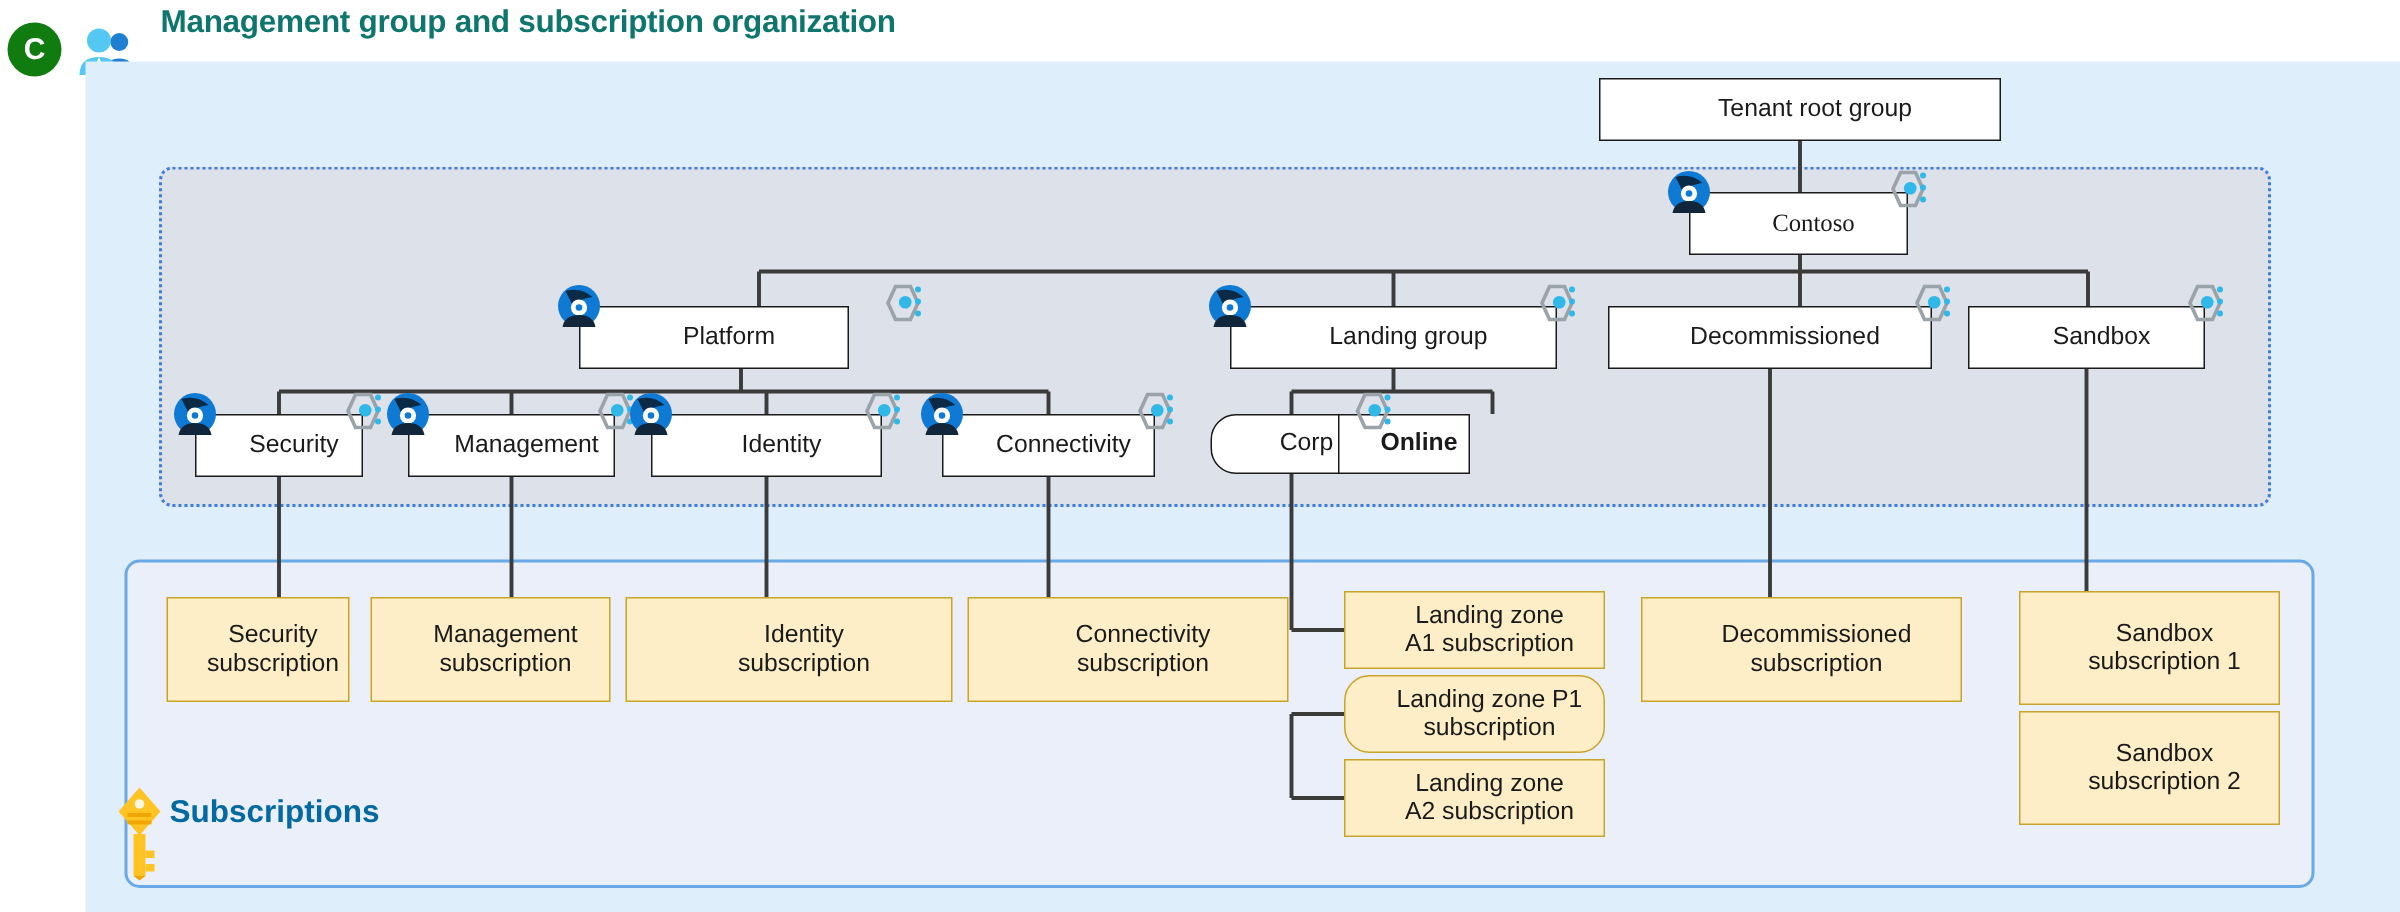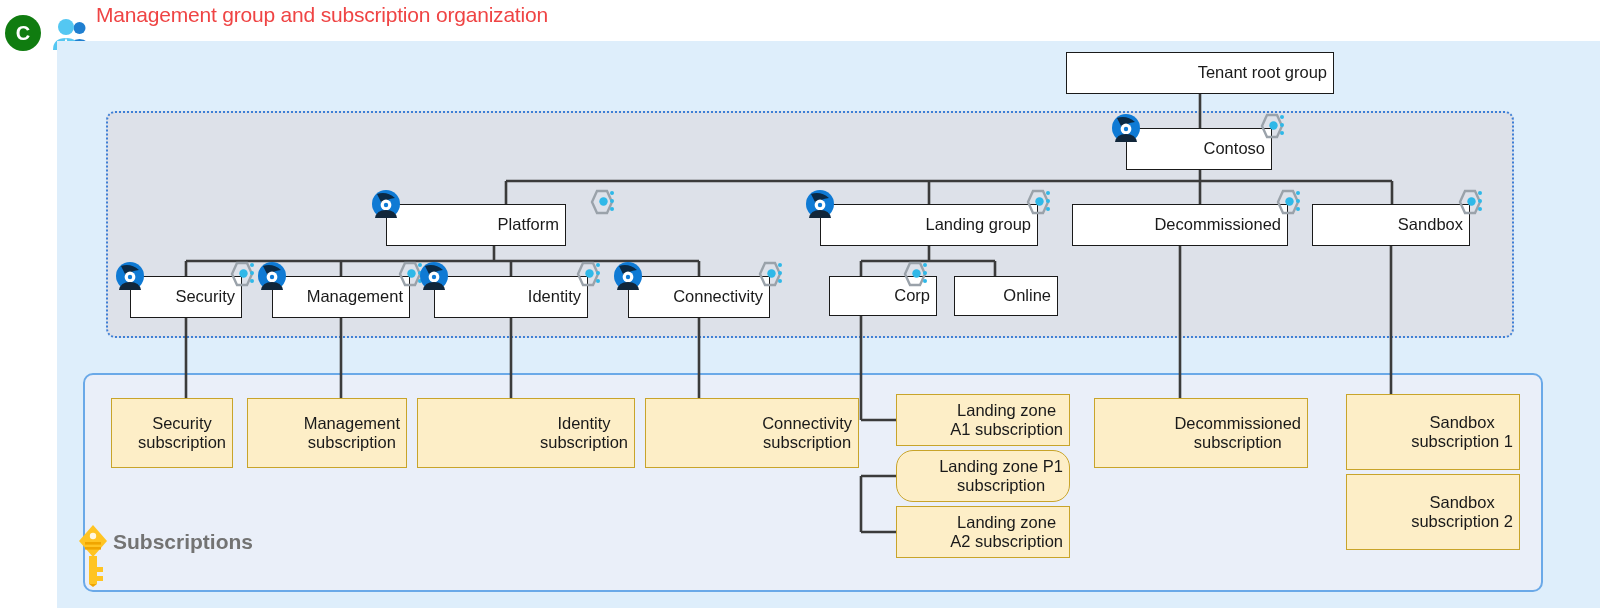--- a/index.html
+++ b/index.html
@@ -16,25 +16,25 @@
   }
   #stage {
     position: absolute;
     left: 0; top: 0;
     width: 1600px;
     height: 608px;
   }
   
   .doc-title {
     position: absolute;
-    left: 96px;
+    left: 107px;
     top: 3px;
     font-size: 21px;
-    font-weight: normal;
-    color: #ef4444;
+    font-weight: bold;
+    color: #0f766e;
     letter-spacing: -0.2px;
     white-space: nowrap;
   }
   .brand-c {
     position: absolute;
     left: 5px; top: 15px;
     width: 36px; height: 36px;
     border-radius: 50%;
     background: #107c10;
     color: #ffffff;
@@ -91,21 +91,21 @@
     border: 2px solid #6aa9e8;
     border-radius: 10px;
     box-sizing: border-box;
   }
   .sub-label {
     position: absolute;
     left: 113px;
     top: 530px;
     font-size: 21px;
     font-weight: bold;
-    color: #737373;
+    color: #0369a1;
     white-space: nowrap;
   }
   .key-icon {
     position: absolute;
     left: 76px;
     top: 523px;
     width: 34px;
     height: 64px;
   }
   
@@ -114,21 +114,21 @@
     left: 0; top: 0;
     width: 1600px; height: 608px;
     pointer-events: none;
   }
   
   .node {
     position: absolute;
     box-sizing: border-box;
     display: flex;
     align-items: center;
-    justify-content: flex-end;
+    justify-content: center;
     text-align: center;
     font-size: 16.5px;
     color: #1a1a1a;
     line-height: 1.18;
     background: #ffffff;
     border: 1.6px solid #1a1a1a;
     z-index: 5;
     padding-left: 20px;
   }
   .node.sub {
@@ -176,21 +176,21 @@
       <path d="M699,318 L699,398" stroke="#3b3b3b" stroke-width="2.6" fill="none"></path>
       <path d="M1180,246 L1180,398" stroke="#3b3b3b" stroke-width="2.6" fill="none"></path>
       <path d="M1391,246 L1391,432 M1391,432 L1346,432 M1391,512 L1346,512" stroke="#3b3b3b" stroke-width="2.6" fill="none"></path>
       <path d="M861,316 L861,420 M861,420 L896,420 M861,476 L896,476 M861,476 L861,532 M861,532 L896,532" stroke="#3b3b3b" stroke-width="2.6" fill="none"></path>
     </svg>
 
   <div id="nodes-layer">
       <div class="node" style="left: 1066px; top: 52px; width: 268px; height: 42px;">
         <div class="lbl">Tenant root group</div>
       </div>
-      <div class="node" style="left: 1126px; top: 128px; width: 146px; height: 42px;">
+      <div class="node" style="left: 1126px; top: 128px; width: 146px; height: 42px; font-family: Liberation Serif, serif;">
         <div class="lbl">Contoso</div>
       </div>
       <div class="badge person" style="left: 1109px; top: 111px;"><svg viewBox="0 0 34 34" width="34" height="34">
           <circle cx="17" cy="17" r="14" fill="#0f7ad4"></circle>
           <path d="M8 7 q10 -3 18 4 q-9 1 -13 6 z" fill="#0b2a45"></path>
           <circle cx="17" cy="18" r="5.4" fill="#ffffff"></circle>
           <circle cx="17" cy="18" r="2.2" fill="#0f7ad4"></circle>
           <path d="M6 31 q1.5 -8 11 -8 q9.5 0 11 8 z" fill="#11263a"></path>
         </svg></div>
       <div class="badge hex" style="left: 1256px; top: 112px;"><svg viewBox="0 0 32 30" width="32" height="30">
@@ -315,31 +315,31 @@
           <circle cx="17" cy="18" r="2.2" fill="#0f7ad4"></circle>
           <path d="M6 31 q1.5 -8 11 -8 q9.5 0 11 8 z" fill="#11263a"></path>
         </svg></div>
       <div class="badge hex" style="left: 754px; top: 260px;"><svg viewBox="0 0 32 30" width="32" height="30">
           <path d="M11 3 L21 3 L26 14 L21 25 L11 25 L6 14 Z" fill="none" stroke="#9aa2aa" stroke-width="2.4"></path>
           <circle cx="17.5" cy="13.5" r="4.2" fill="#2fb8e8"></circle>
           <circle cx="26" cy="5" r="2" fill="#2fb8e8"></circle>
           <circle cx="26" cy="13" r="2" fill="#2fb8e8"></circle>
           <circle cx="26" cy="21" r="2" fill="#2fb8e8"></circle>
         </svg></div>
-      <div class="node" style="left: 829px; top: 276px; width: 108px; height: 40px;">
+      <div class="node" style="left: 807px; top: 276px; width: 108px; height: 40px; border-radius: 17px;">
         <div class="lbl">Corp</div>
       </div>
       <div class="badge hex" style="left: 899px; top: 260px;"><svg viewBox="0 0 32 30" width="32" height="30">
           <path d="M11 3 L21 3 L26 14 L21 25 L11 25 L6 14 Z" fill="none" stroke="#9aa2aa" stroke-width="2.4"></path>
           <circle cx="17.5" cy="13.5" r="4.2" fill="#2fb8e8"></circle>
           <circle cx="26" cy="5" r="2" fill="#2fb8e8"></circle>
           <circle cx="26" cy="13" r="2" fill="#2fb8e8"></circle>
           <circle cx="26" cy="21" r="2" fill="#2fb8e8"></circle>
         </svg></div>
-      <div class="node" style="left: 954px; top: 276px; width: 104px; height: 40px;">
+      <div class="node" style="left: 892px; top: 276px; width: 88px; height: 40px; font-weight: bold;">
         <div class="lbl">Online</div>
       </div>
       <div class="node sub" style="left: 111px; top: 398px; width: 122px; height: 70px;">
         <div class="lbl">Security<br>subscription</div>
       </div>
       <div class="node sub" style="left: 247px; top: 398px; width: 160px; height: 70px;">
         <div class="lbl">Management<br>subscription</div>
       </div>
       <div class="node sub" style="left: 417px; top: 398px; width: 218px; height: 70px;">
         <div class="lbl">Identity<br>subscription</div>

